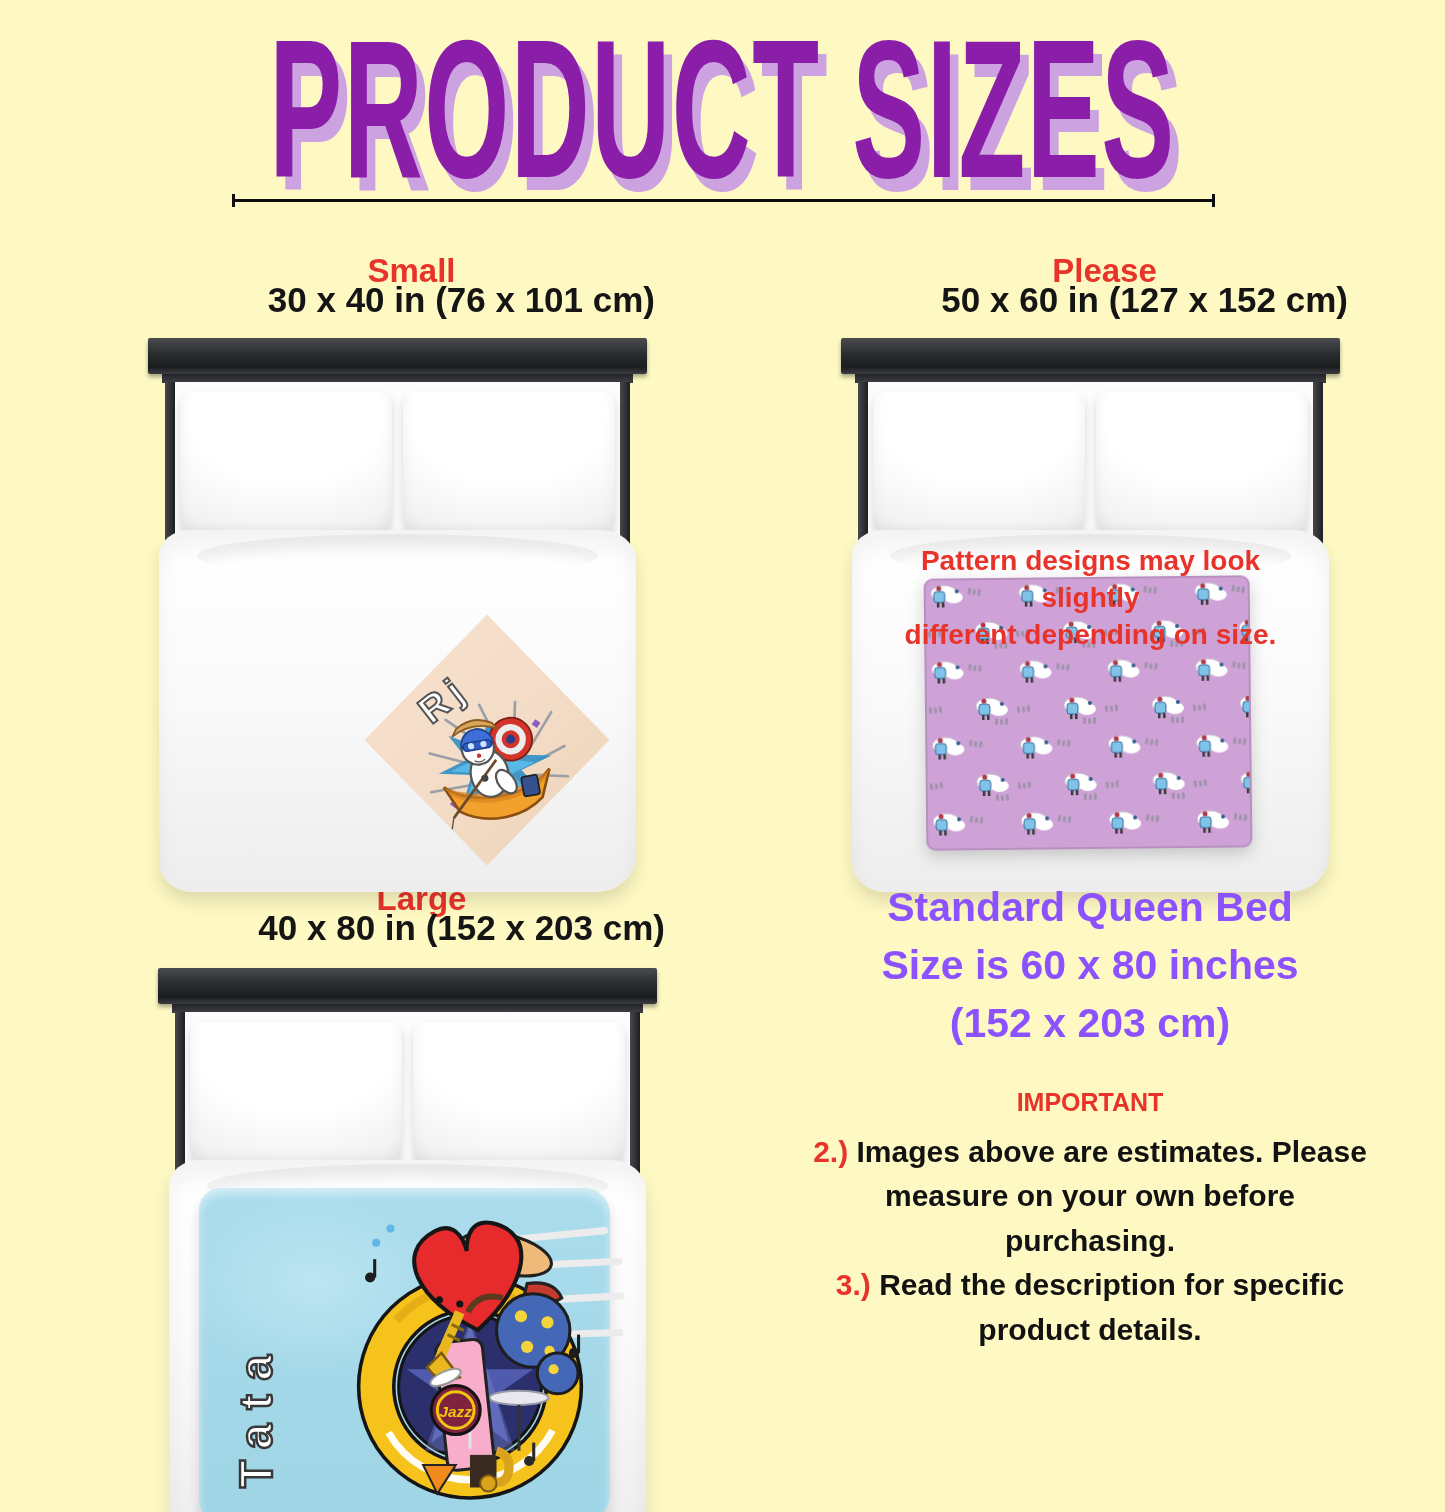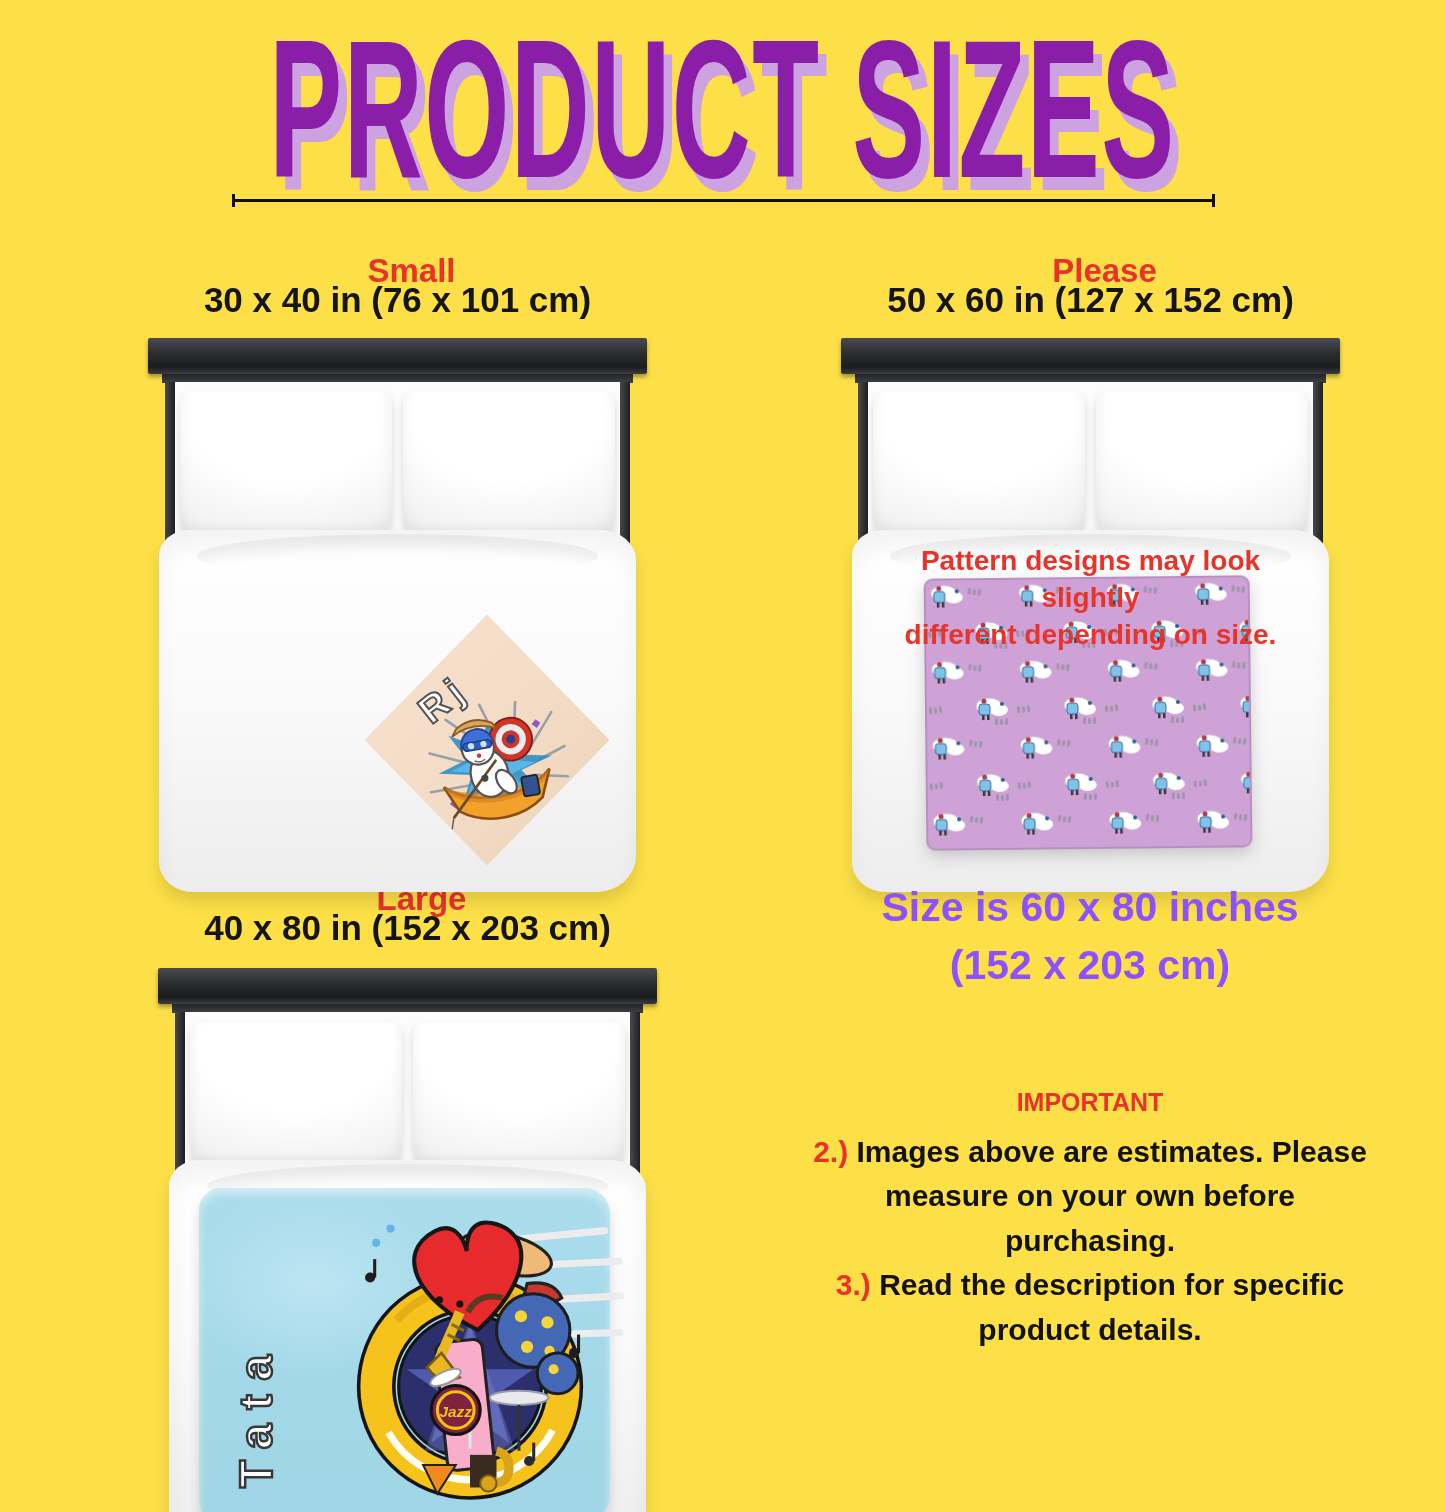--- a/index.html
+++ b/index.html
@@ -1,34 +1,34 @@
 <!DOCTYPE html>
 <html style="--title: #8B1EA8; --title-shadow: #CDA2E0; --accent-red: #E8332A; --accent-purple: #8C52FF; --blanket-small: #F3DCC6; --blanket-medium: #CEA2D6; --blanket-large: #AADCEC;"><head>
 <meta charset="utf-8">
 <style>
   html,body{margin:0;padding:0;background:#ffffff;}
   body{font-family:"Liberation Sans", sans-serif;font-weight:700;color:#161616;}
-  .canvas{position:relative;width:1445px;height:1512px;background:#fde047;overflow:hidden;}
+  .canvas{position:relative;width:1445px;height:1512px;background:#fef9c3;overflow:hidden;}
 
   
   .title{
     position:absolute;top:8px;left:0;width:100%;text-align:center;margin:0;
     font-size:152px;line-height:1.02;letter-spacing:2px;font-weight:700;
     color:var(--title);text-shadow:12px 10px 0 var(--title-shadow);
     transform:scaleX(.72) scaleY(1.30);transform-origin:50% 0;
     white-space:nowrap;
   }
   .rule{position:absolute;top:199px;left:233px;width:981px;height:3px;background:#0e0e0e;}
   .rule::before,.rule::after{content:"";position:absolute;top:-5px;width:3px;height:13px;background:#0e0e0e;}
   .rule::before{left:-1px;}
   .rule::after{right:-1px;}
 
   
   .size-label{position:absolute;margin:14px;text-align:center;font-size:33px;color:var(--accent-red);}
-  .size-dims{position:absolute;margin:0;text-align:center;font-size:35px;color:#151515;}
+  .size-dims{position:absolute;margin:0;text-align:right;font-size:35px;color:#151515;}
   .lbl-small{left:140px;width:515px;top:238px;}
   .dim-small{left:140px;width:515px;top:280px;}
   .lbl-medium{left:833px;width:515px;top:238px;}
   .dim-medium{left:833px;width:515px;top:280px;}
   .lbl-large{left:150px;width:515px;top:866px;}
   .dim-large{left:150px;width:515px;top:908px;}
 
   
   .bed{position:absolute;width:515px;height:520px;}
   #bed-small{left:140px;top:332px;}
@@ -259,20 +259,21 @@
           <circle cx="252" cy="152" r="5" fill="#1D1D1D"></circle>
             <rect x="255" y="134" width="3" height="18" fill="#1D1D1D"></rect>
           <circle cx="208" cy="258" r="5" fill="#2A2A2A"></circle>
             <rect x="211" y="240" width="3" height="18" fill="#2A2A2A"></rect>
         </svg>
       </div>
     </div>
   </div>
 
   <div class="queen-note">
+    <div>Standard Queen Bed</div>
     <div>Size is 60 x 80 inches</div>
     <div>(152 x 203 cm)</div>
   </div>
 
   <p class="imp-head">IMPORTANT</p>
 
   <div class="imp-list">
     <p class="imp-item"><span class="imp-num">2.)</span> <span>Images above are estimates. Please
 measure on your own before
 purchasing.</span></p>

